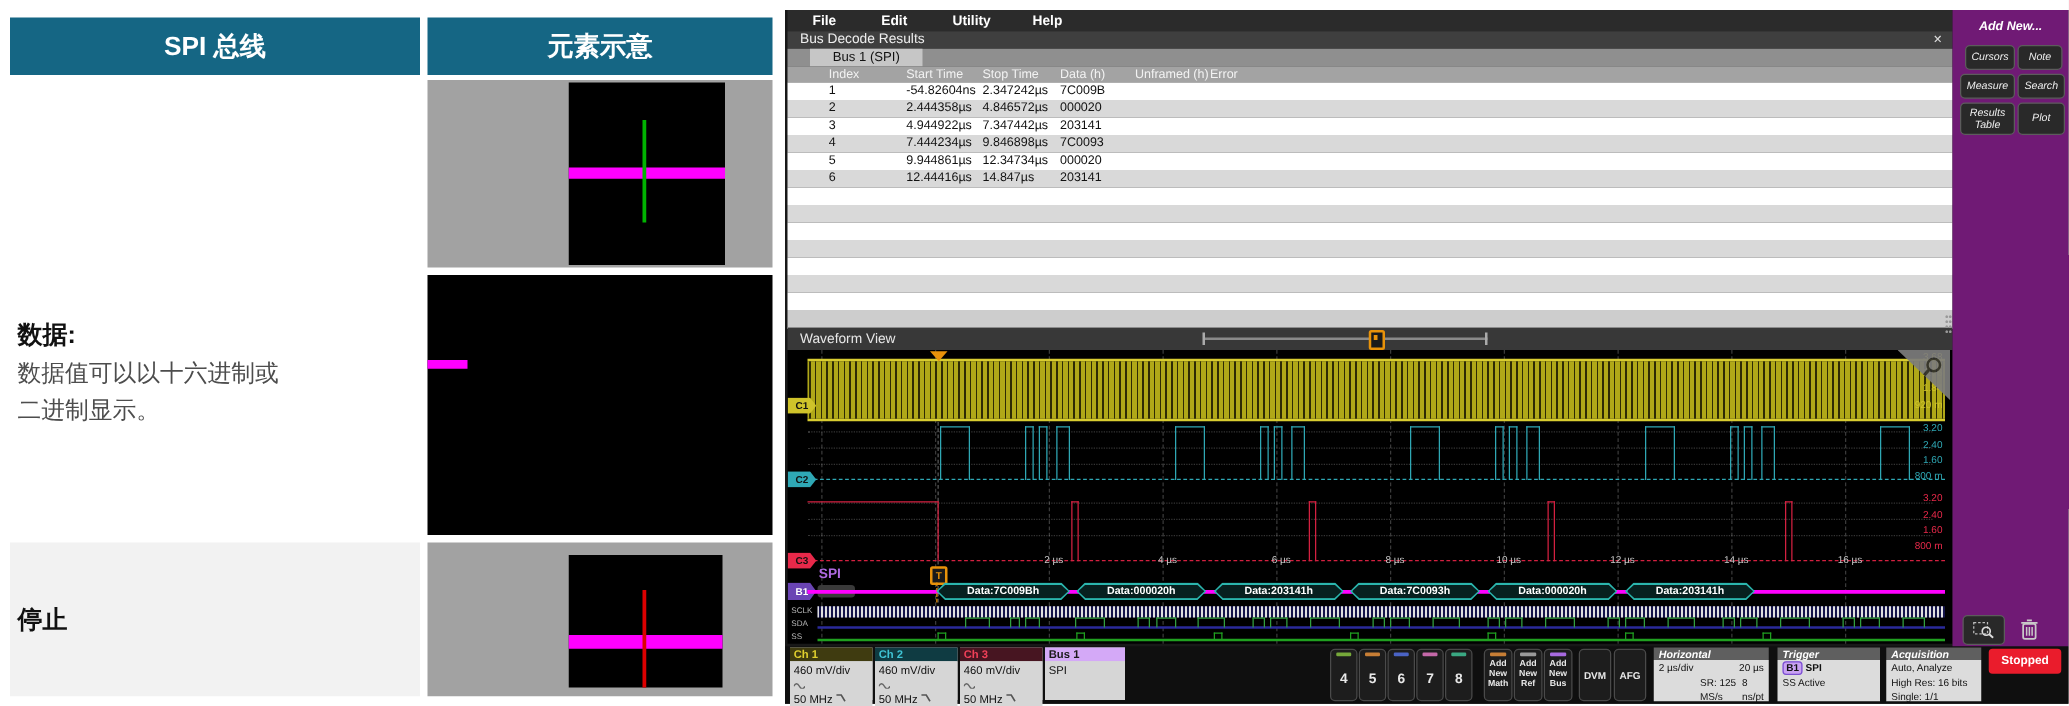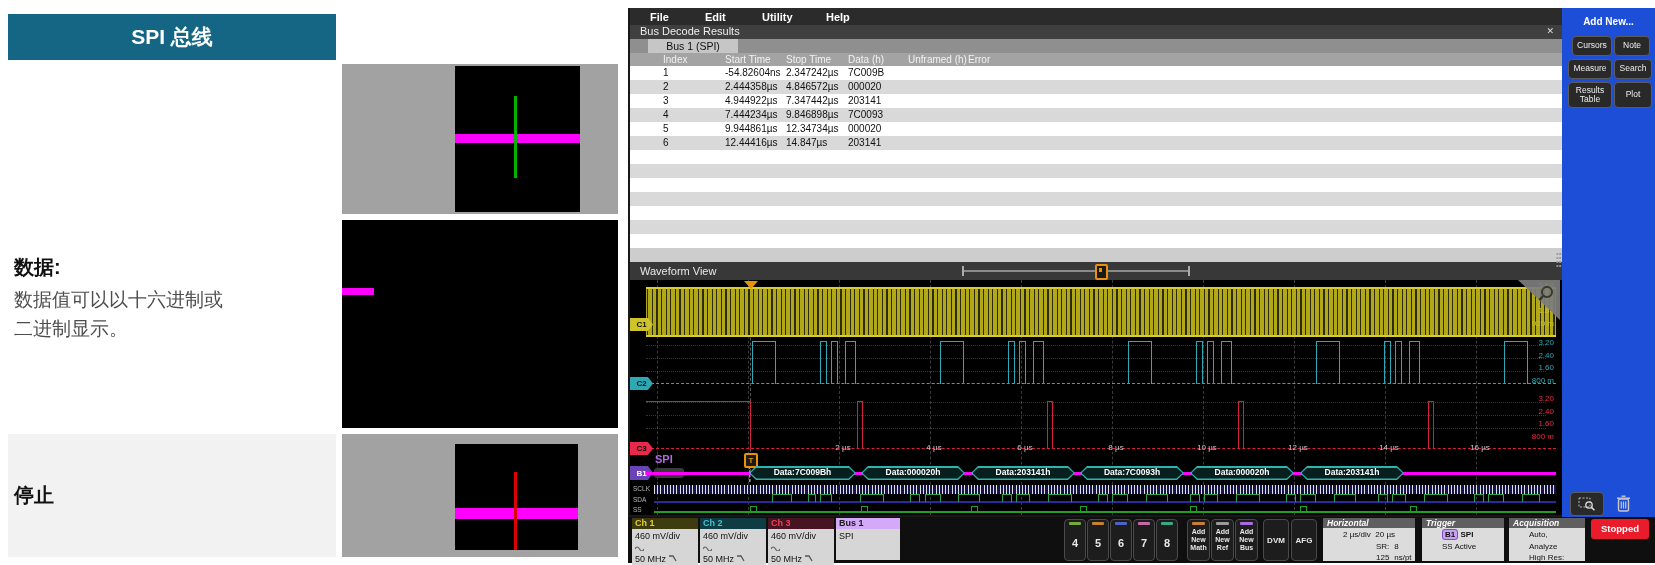--- a/index.html
+++ b/index.html
@@ -34,30 +34,31 @@
   .frame-inner{position:absolute;left:1.5px;top:1.5px;right:1.5px;bottom:1.5px;clip-path:polygon(6px 0,calc(100% - 6px) 0,100% 50%,calc(100% - 6px) 100%,6px 100%,0 50%);background:#07201f;}
   .frame-text{position:absolute;left:0;right:0;top:1px;text-align:center;color:#fff;font-size:8.5px;font-weight:bold;}
   .digital-lab{font-size:6.5px;color:#b5b5b5;}
   
   .bbar{background:#0f0f0f;}
   .badge-body{background:#d6d6d6;color:#111;font-size:9px;line-height:1.3;padding:2px 3px;}
   .badge-head{font-size:9px;font-weight:bold;padding-left:3px;}
   .numbtn{background:#1d1d1d;border:1px solid #4a4a4a;border-radius:4px;color:#e8e8e8;font-size:11px;font-weight:bold;text-align:center;}
   .stripe{position:absolute;left:4px;right:4px;top:2px;height:3px;border-radius:1px;}
   .grp-head{background:#5f5f5f;color:#fff;font-size:8.5px;font-weight:bold;padding-left:4px;font-style:italic;}
-  .grp-body{background:#dcdcdc;color:#111;font-size:8px;line-height:1.45;padding:1px 20px;}
+  .grp-body{background:#dcdcdc;color:#111;font-size:8px;line-height:1.45;padding:1px 4px;}
   .sbtn{background:#292929;border:1px solid #5c5c5c;border-radius:4px;color:#eee;font-size:8.5px;display:flex;align-items:center;justify-content:center;text-align:center;line-height:1.1;}
-  .sidebar{background:#1d4ed8;}
+  .sidebar{background:#701a75;font-style:italic;}
 </style>
 </head>
 <body>
 
 <div class="stage">
 
   <div class="abs lt-head" style="left:8px;top:14px;width:328px;height:46px;">SPI 总线</div>
+  <div class="abs lt-head" style="left:342px;top:14px;width:276px;height:46px;">元素示意</div>
 
   <div class="abs illus-gray" style="left:342px;top:64px;width:276px;height:150px;">
     <div class="abs illus-black" style="left:113px;top:2px;width:125px;height:146px;"></div>
     <div class="abs hline" style="left:113px;top:70px;width:125px;height:9px;"></div>
     <div class="abs" style="left:172px;top:32px;width:3px;height:82px;background:#00b400;"></div>
   </div>
 
   <div class="abs" style="left:8px;top:218px;width:328px;height:212px;background:#ffffff;padding:36px 0 0 6px;box-sizing:border-box;">
     <div class="lt-title">数据:</div>
     <div class="lt-cell-text lt-desc">数据值可以以十六进制或

